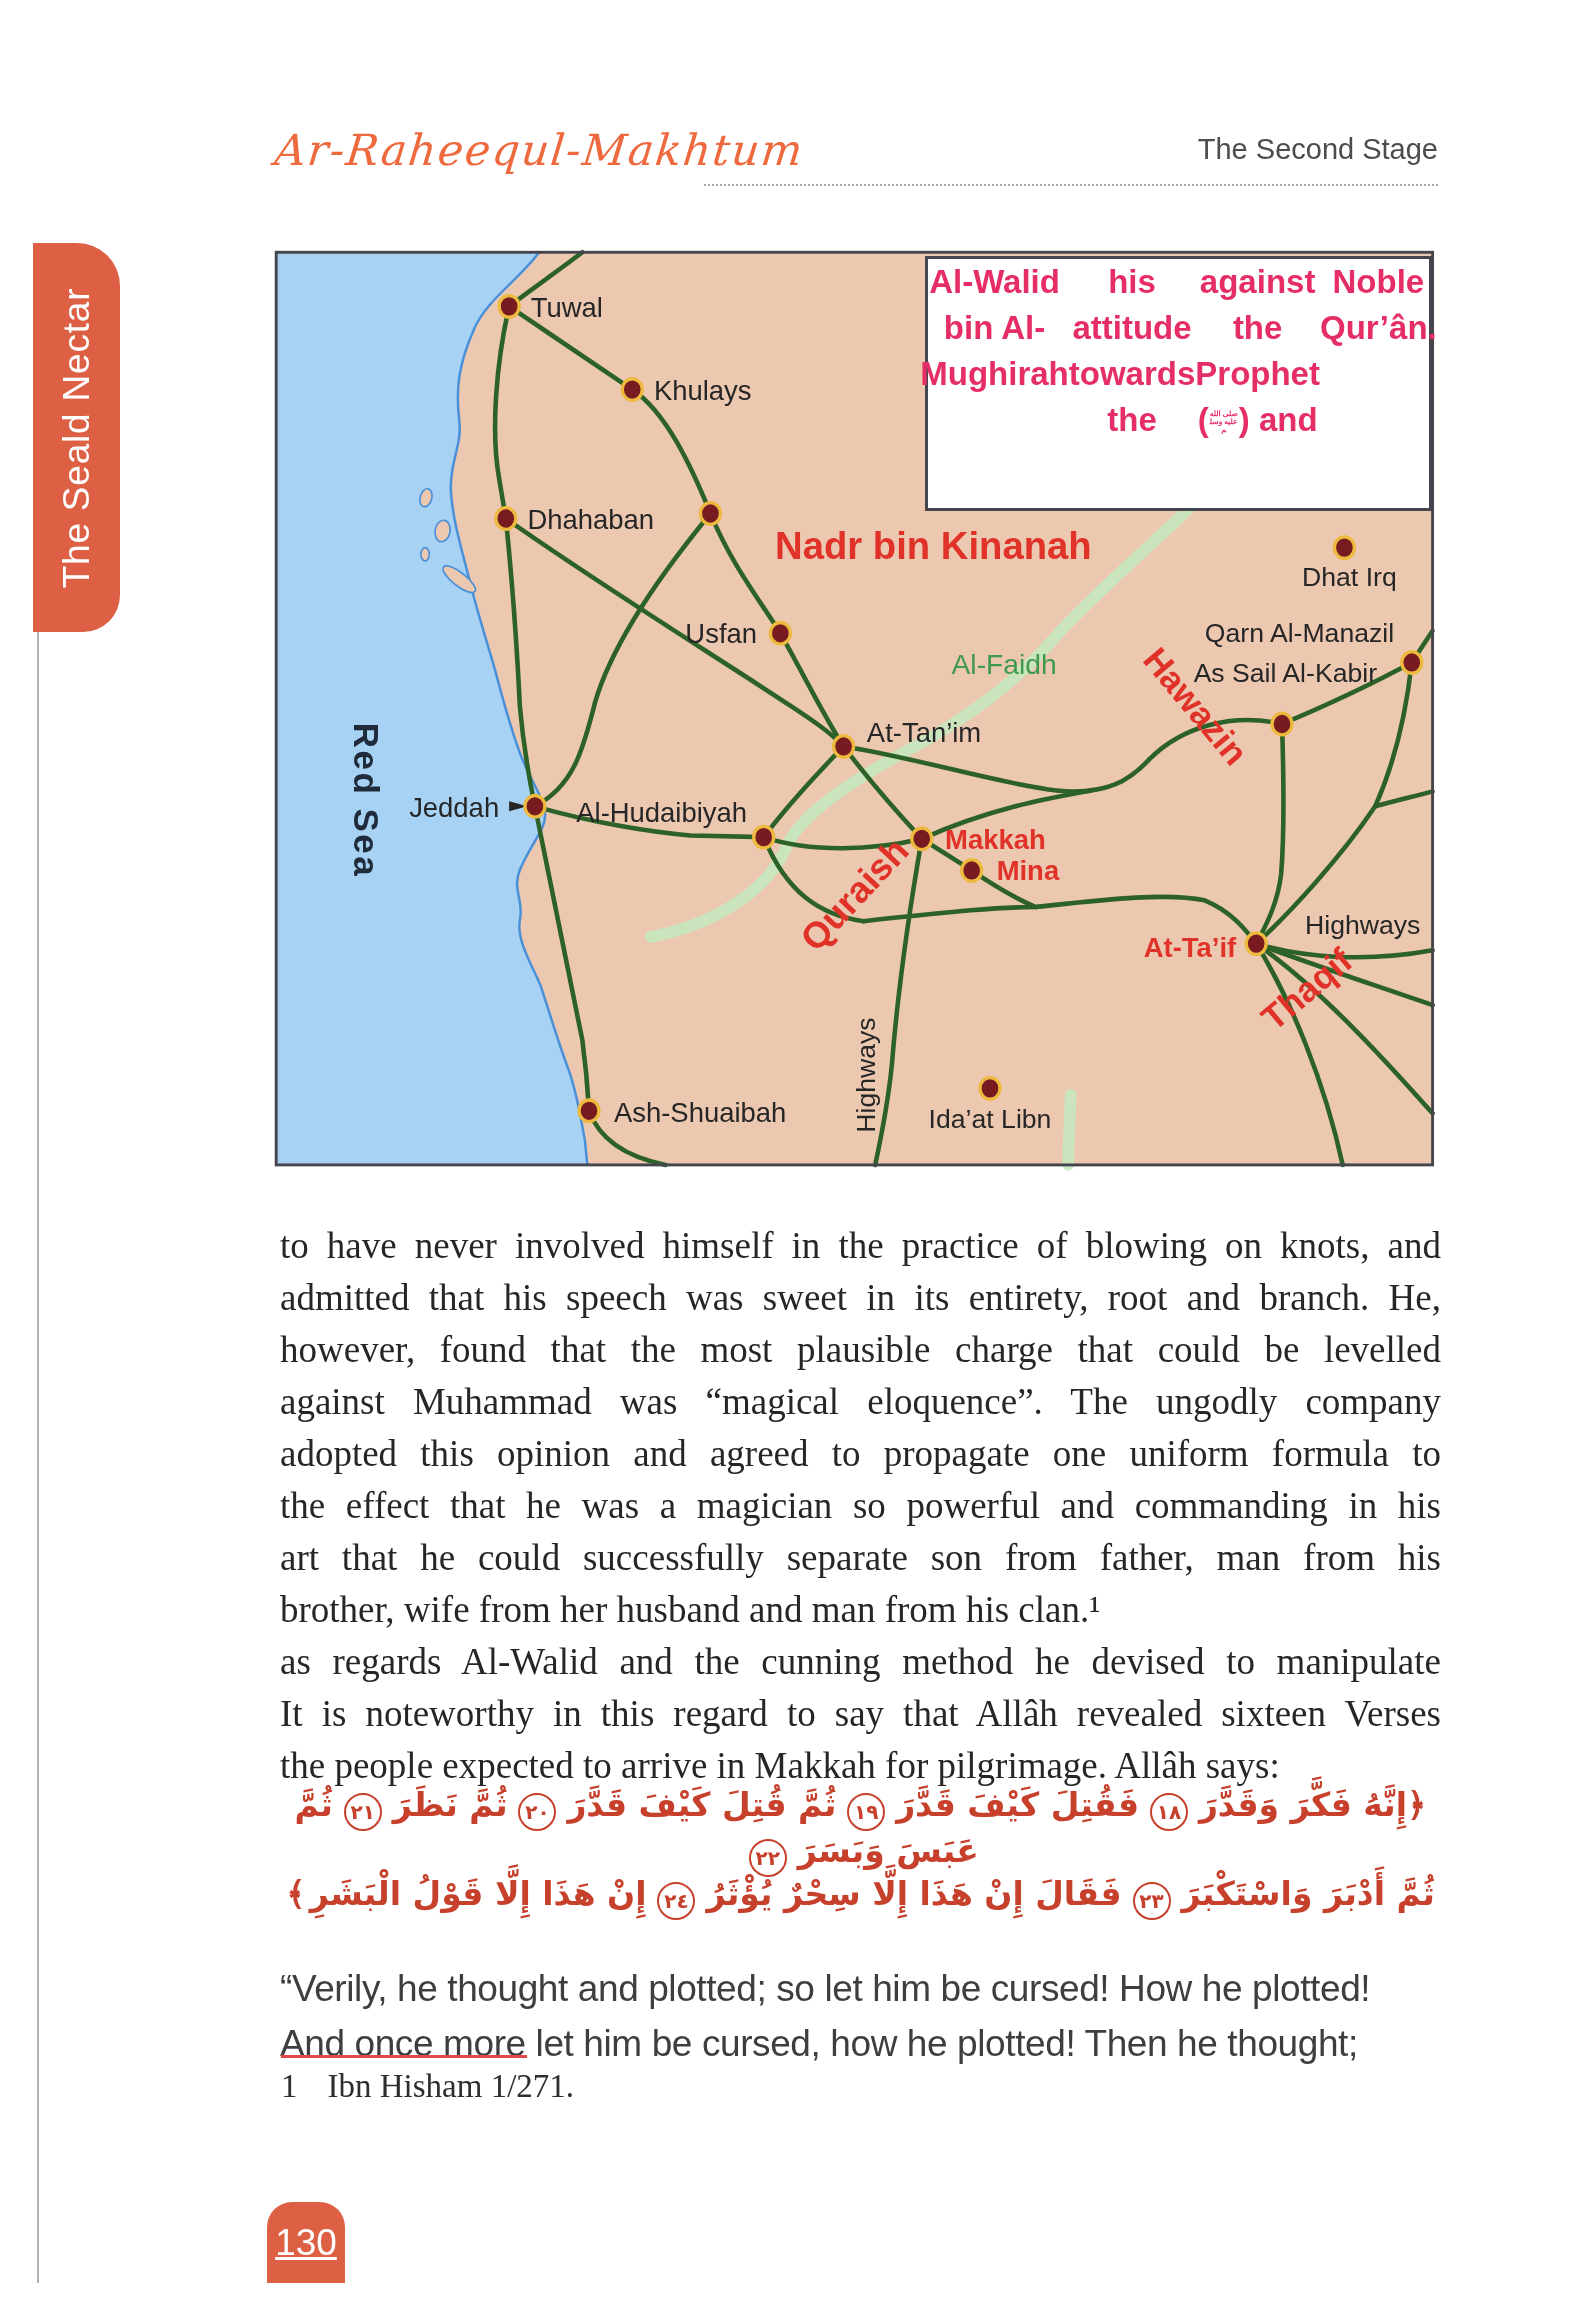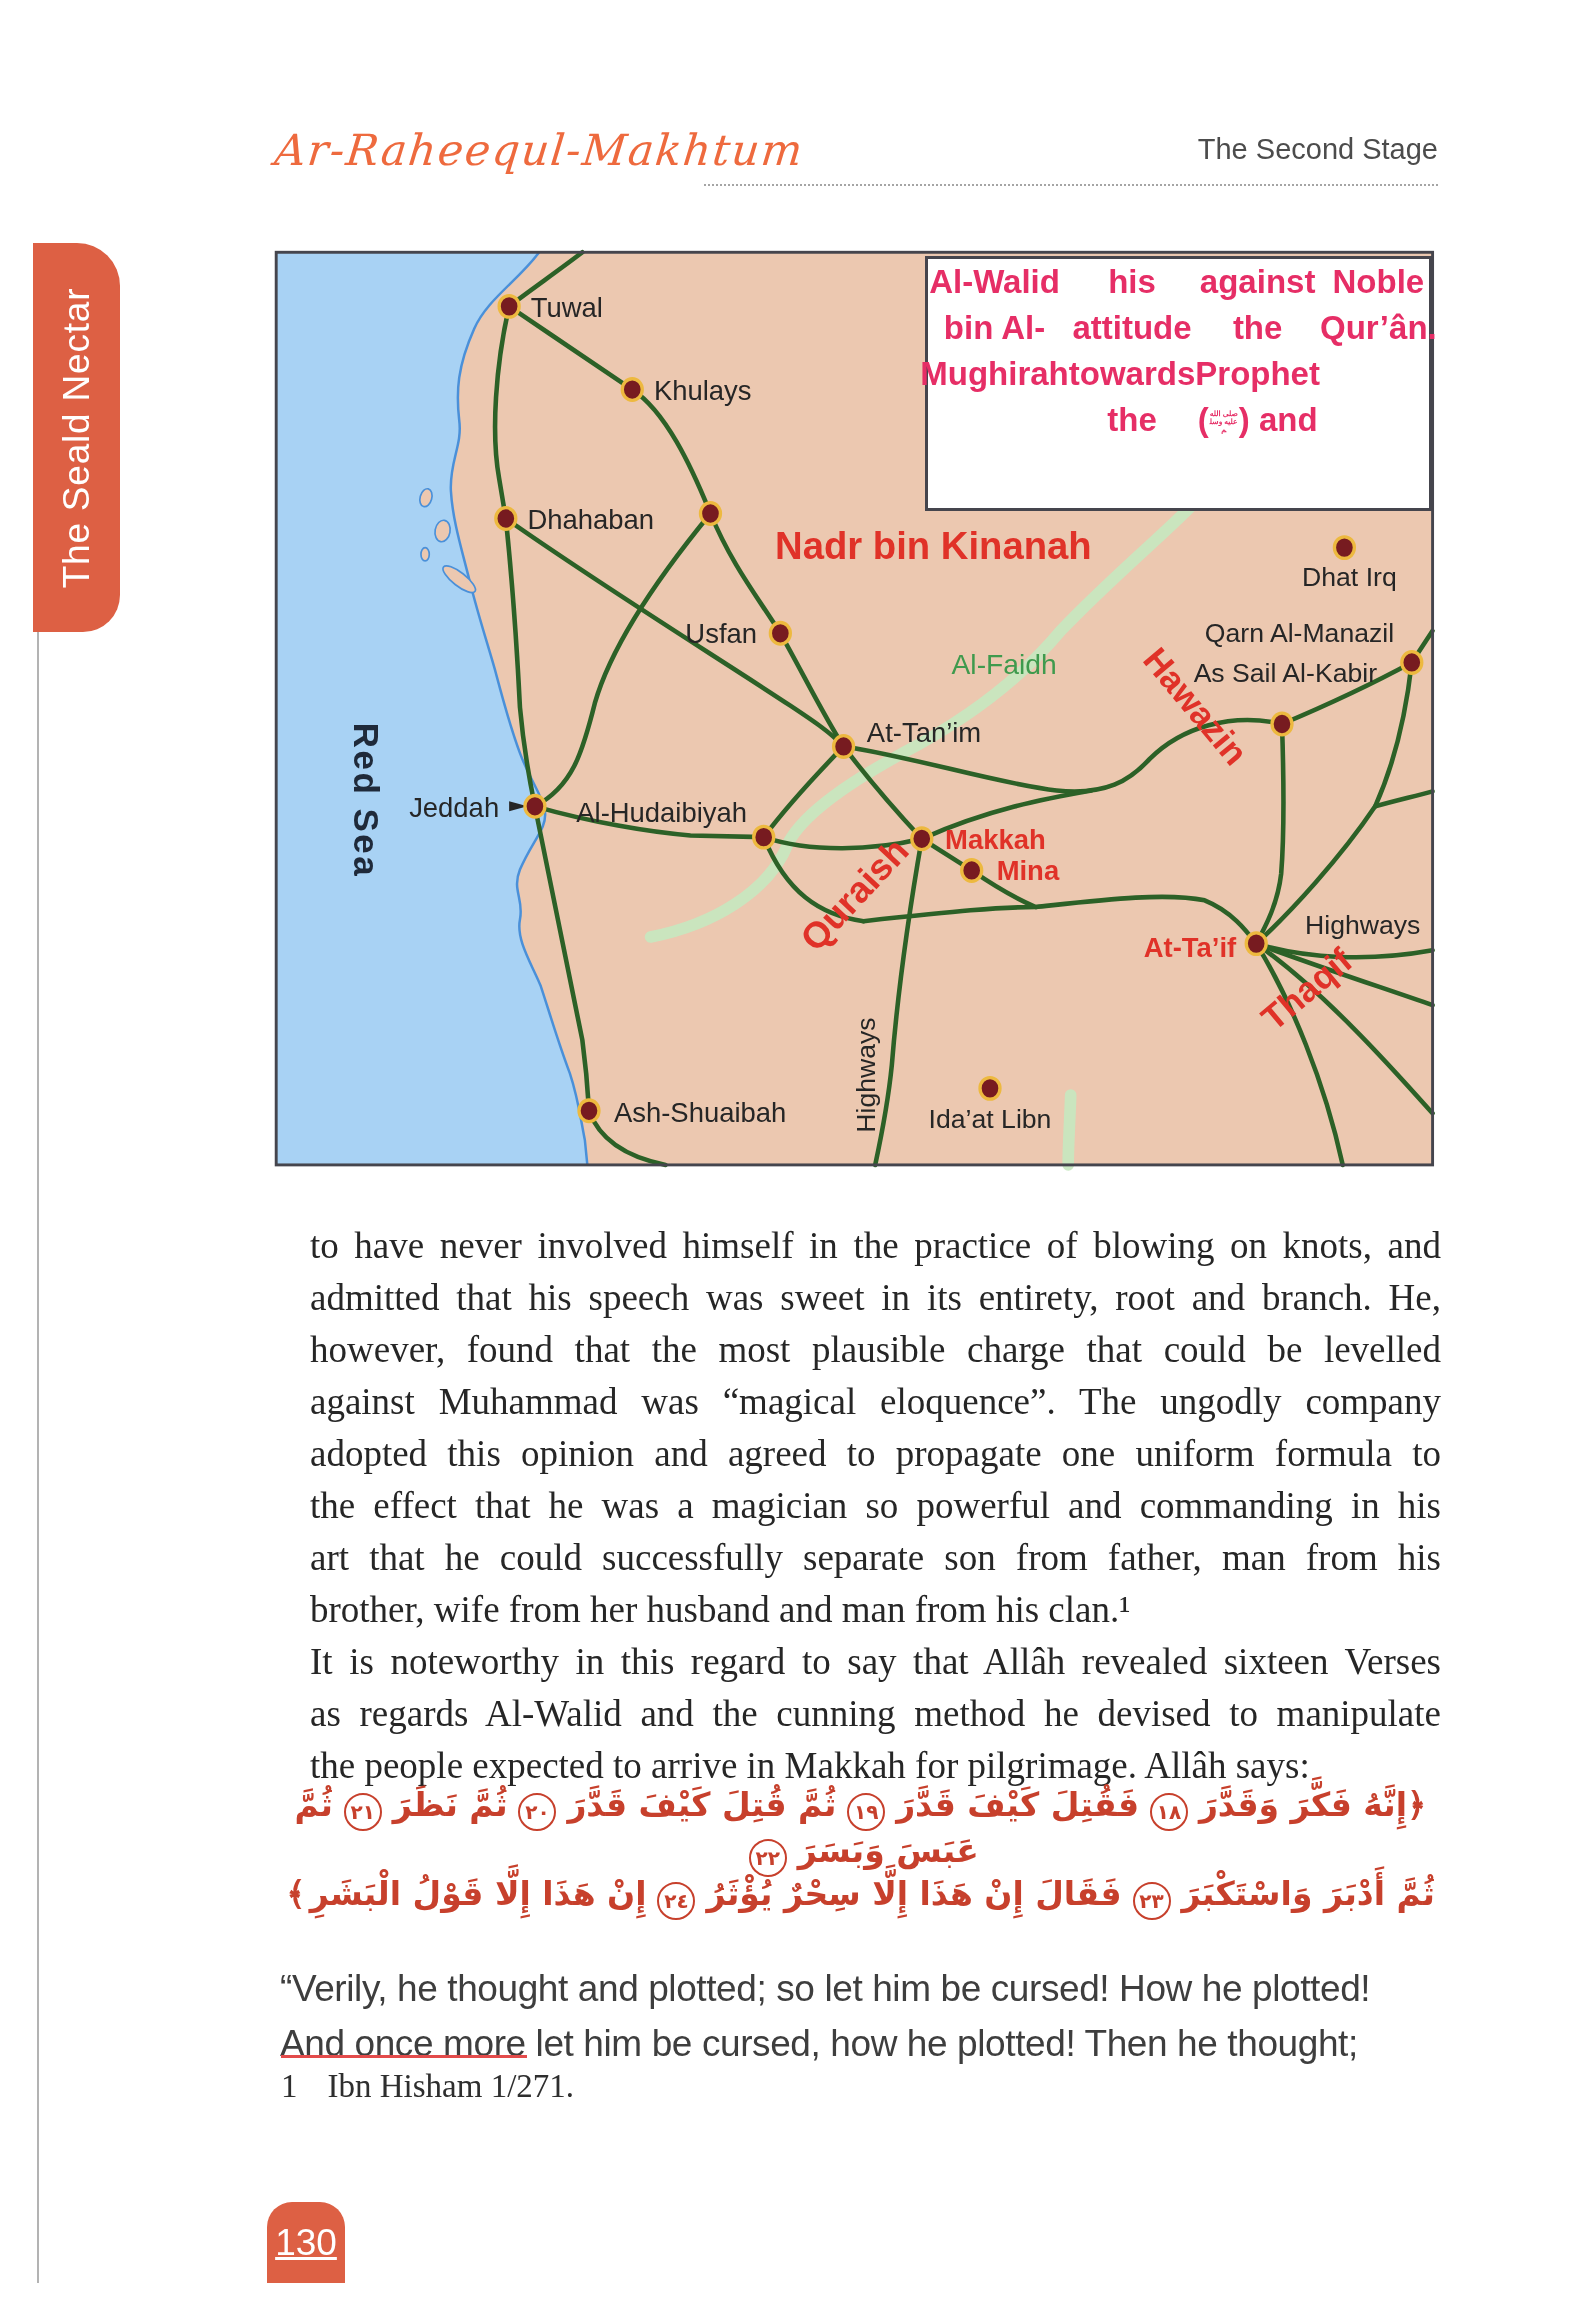--- a/index.html
+++ b/index.html
@@ -21,21 +21,21 @@
   #map-svg{position:absolute;left:0;top:0;}
   .map-title-box{position:absolute;left:925px;top:256px;width:507px;height:255px;
         background:#fff;border:3.3px solid #45454d;box-sizing:border-box;
         display:flex;flex-direction:row;justify-content:center;text-align:center;
         color:#e62e66;font-weight:bold;font-size:33px;line-height:46px;}
   .saw{display:inline-block;width:30px;font-size:7.5px;line-height:8.3px;vertical-align:middle;
         color:#e62e66;direction:rtl;word-break:break-all;}
   
   #body-text{position:absolute;left:280px;top:1220px;width:1161px;
         font-family:"Liberation Serif","DejaVu Serif",serif;font-size:37px;color:#262626;}
-  .bl{height:52px;line-height:52px;white-space:nowrap;margin-left:30px;}
+  .bl{height:52px;line-height:52px;white-space:nowrap;}
   .bl.j{white-space:normal;text-align:justify;text-align-last:justify;}
   
   .verse-line{position:absolute;left:280px;width:1161px;text-align:center;direction:rtl;
         color:#c7402c;font-family:"DejaVu Sans",sans-serif;}
   .vtxt{font-size:33px;font-weight:bold;}
   .vnum{display:inline-block;width:38px;height:38px;border:2.5px double #c7402c;border-radius:50%;
         font-size:20px;line-height:35px;text-align:center;margin:0 6.7px;vertical-align:middle;
         box-sizing:border-box;font-weight:bold;}
   
   .quote-line{position:absolute;left:280px;width:1161px;text-align:left;
@@ -151,22 +151,22 @@
 
   <div id="body-text">
       <div class="bl j">to have never involved himself in the practice of blowing on knots, and</div>
       <div class="bl j">admitted that his speech was sweet in its entirety, root and branch. He,</div>
       <div class="bl j">however, found that the most plausible charge that could be levelled</div>
       <div class="bl j">against Muhammad was “magical eloquence”. The ungodly company</div>
       <div class="bl j">adopted this opinion and agreed to propagate one uniform formula to</div>
       <div class="bl j">the effect that he was a magician so powerful and commanding in his</div>
       <div class="bl j">art that he could successfully separate son from father, man from his</div>
       <div class="bl">brother, wife from her husband and man from his clan.¹</div>
+      <div class="bl j">as regards Al-Walid and the cunning method he devised to manipulate</div>
       <div class="bl j">It is noteworthy in this regard to say that Allâh revealed sixteen Verses</div>
-      <div class="bl j">as regards Al-Walid and the cunning method he devised to manipulate</div>
       <div class="bl">the people expected to arrive in Makkah for pilgrimage. Allâh says:</div>
     </div>
 
   <div class="verse-line" style="top:1785px;"><span class="vtxt">﴿إِنَّهُ فَكَّرَ وَقَدَّرَ</span> <span class="vnum">١٨</span> <span class="vtxt">فَقُتِلَ كَيْفَ قَدَّرَ</span> <span class="vnum">١٩</span> <span class="vtxt">ثُمَّ قُتِلَ كَيْفَ قَدَّرَ</span> <span class="vnum">٢٠</span> <span class="vtxt">ثُمَّ نَظَرَ</span> <span class="vnum">٢١</span> <span class="vtxt">ثُمَّ عَبَسَ وَبَسَرَ</span> <span class="vnum">٢٢</span> </div>
   <div class="verse-line" style="top:1874px;"><span class="vtxt">ثُمَّ أَدْبَرَ وَاسْتَكْبَرَ</span> <span class="vnum">٢٣</span> <span class="vtxt">فَقَالَ إِنْ هَذَا إِلَّا سِحْرٌ يُؤْثَرُ</span> <span class="vnum">٢٤</span> <span class="vtxt">إِنْ هَذَا إِلَّا قَوْلُ الْبَشَرِ</span> <span class="vtxt">﴾</span> </div>
 
   <div class="quote-line" style="top:1968px;">“Verily, he thought and plotted; so let him be cursed! How he plotted!</div>
   <div class="quote-line" style="top:2023px;">And once more let him be cursed, how he plotted! Then he thought;</div>
 
   <div class="foot-rule"></div>

